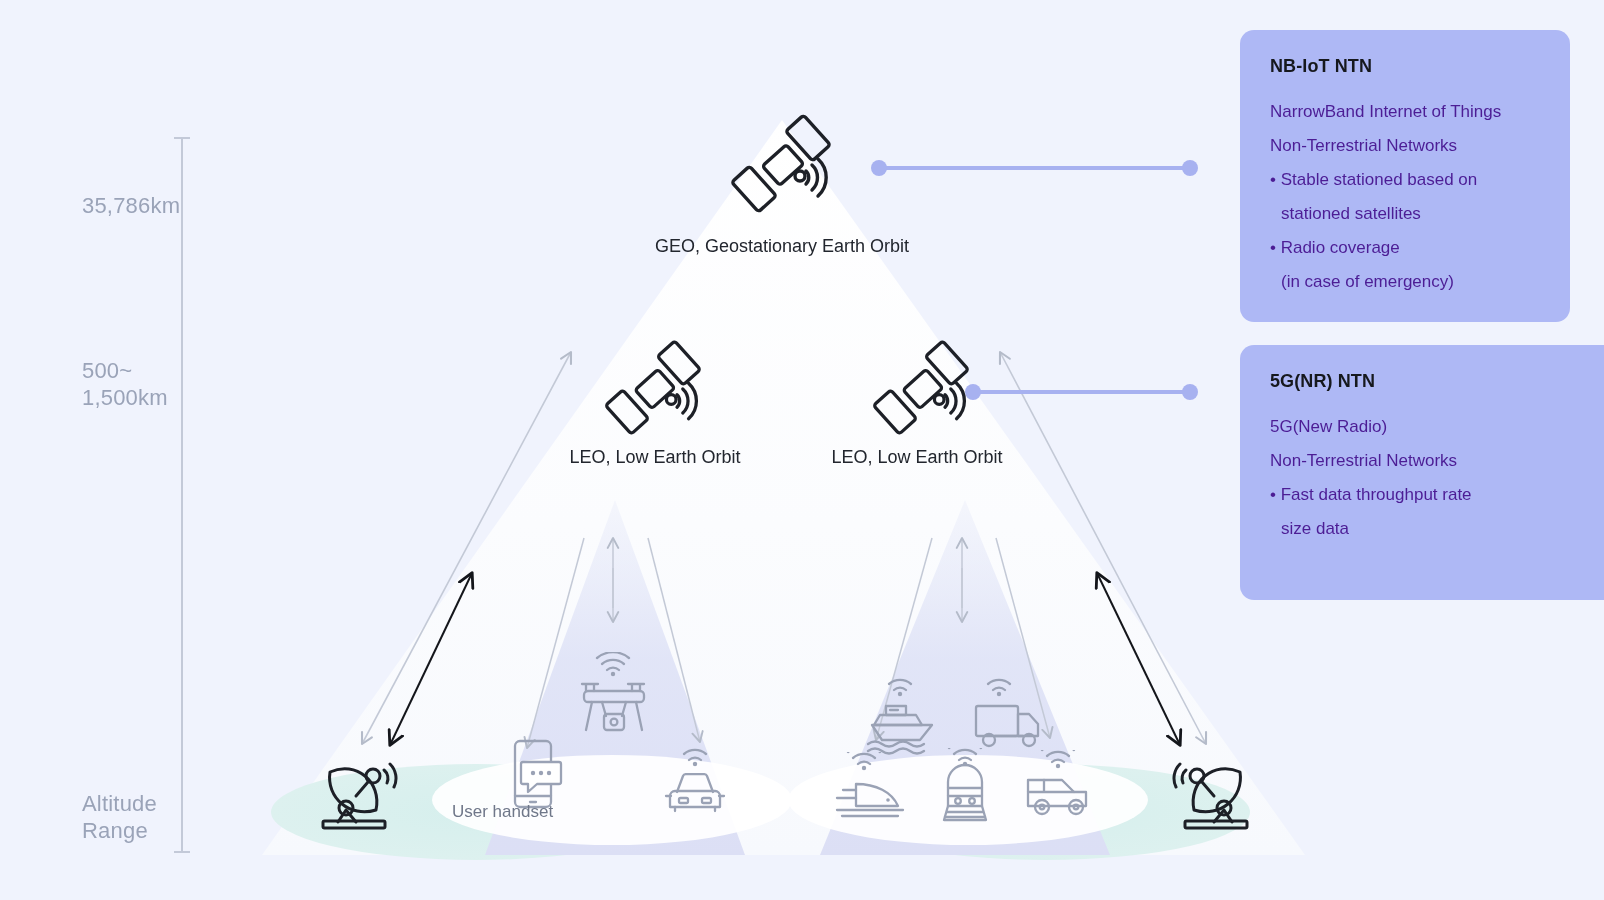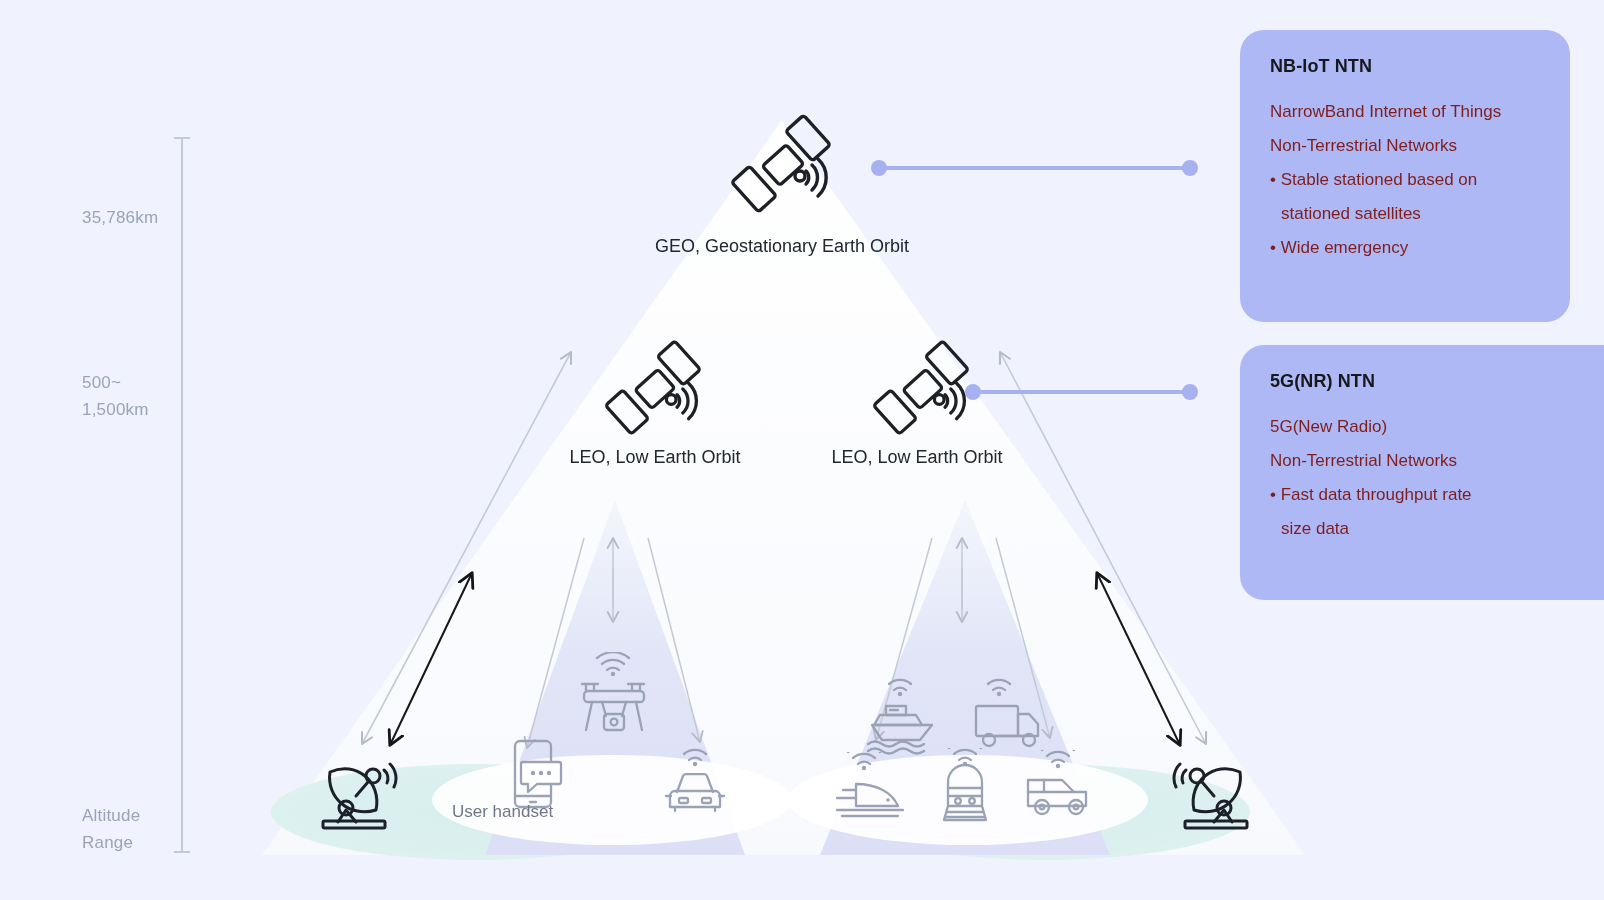--- a/index.html
+++ b/index.html
@@ -9,59 +9,58 @@
     font-family:"Liberation Sans", sans-serif;
     overflow:hidden;
     position:relative;
   }
   #stage{position:absolute;left:0;top:0;width:1604px;height:900px;}
   svg.layer{position:absolute;left:0;top:0;width:1604px;height:900px;}
 
   .axis-label{
     position:absolute;
     color:#9aa3b8;
-    font-size:17px;
+    font-size:22px;
     line-height:27px;
     letter-spacing:.2px;
     white-space:pre-line;
-    margin-top:12px;
   }
   .axis-label.bold{font-weight:400;}
 
   .orbit-label{
     position:absolute;
     color:#22262e;
     font-size:18px;
     white-space:nowrap;
     text-align:center;
   }
   .device-label{
     position:absolute;
     color:#6f7789;
     font-size:17px;
     white-space:nowrap;
   }
 
   .card{
     position:absolute;
     background:#aeb8f5;
-    border-radius:24px;
+    border-radius:14px;
     box-sizing:border-box;
     padding:26px 30px 26px 30px;
   }
   .card-title{
     font-size:18px;
     font-weight:700;
     color:#16181d;
     margin:0 0 18px 0;
     letter-spacing:.1px;
   }
   .card-line{
     font-size:17px;
-    color:#7f1d1d;
+    color:#4c1d95;
     line-height:34px;
     white-space:nowrap;
   }
   .card-line.bullet{padding-left:0;}
   .card-line.indent{padding-left:11px;}
   .icon-svg{position:absolute;}
 </style>
 </head>
 <body>
 
@@ -335,21 +334,22 @@
       <circle cx="56" cy="57" r="2.3"></circle>
     </g>
   </svg>
 
   <div class="card" style="left:1240px;top:30px;width:330px;height:292px;">
     <div class="card-title">NB-IoT NTN</div>
     <div class="card-line">NarrowBand Internet of Things</div>
     <div class="card-line">Non-Terrestrial Networks</div>
     <div class="card-line bullet">• Stable stationed based on</div>
     <div class="card-line indent">stationed satellites</div>
-    <div class="card-line bullet">• Wide emergency</div>
+    <div class="card-line bullet">• Radio coverage</div>
+    <div class="card-line indent">(in case of emergency)</div>
   </div>
 
   <div class="card" style="left:1240px;top:345px;width:396px;height:255px;">
     <div class="card-title">5G(NR) NTN</div>
     <div class="card-line">5G(New Radio)</div>
     <div class="card-line">Non-Terrestrial Networks</div>
     <div class="card-line bullet">• Fast data throughput rate</div>
     <div class="card-line indent">size data</div>
   </div>
 

